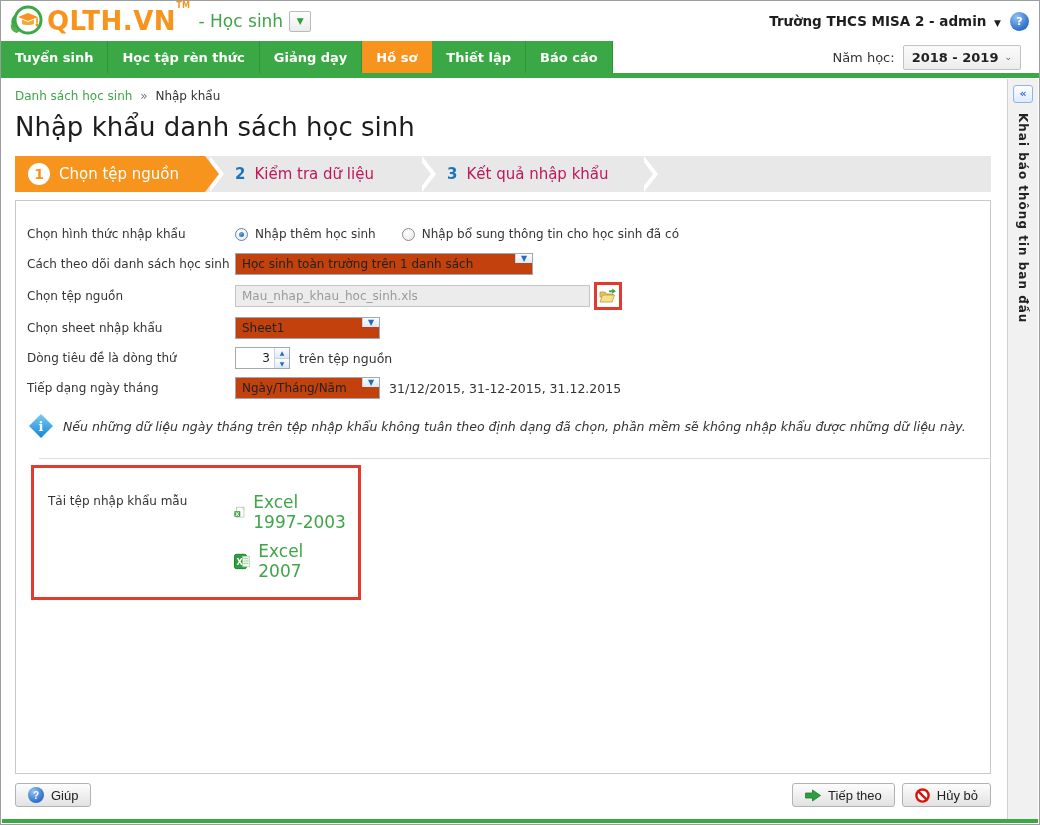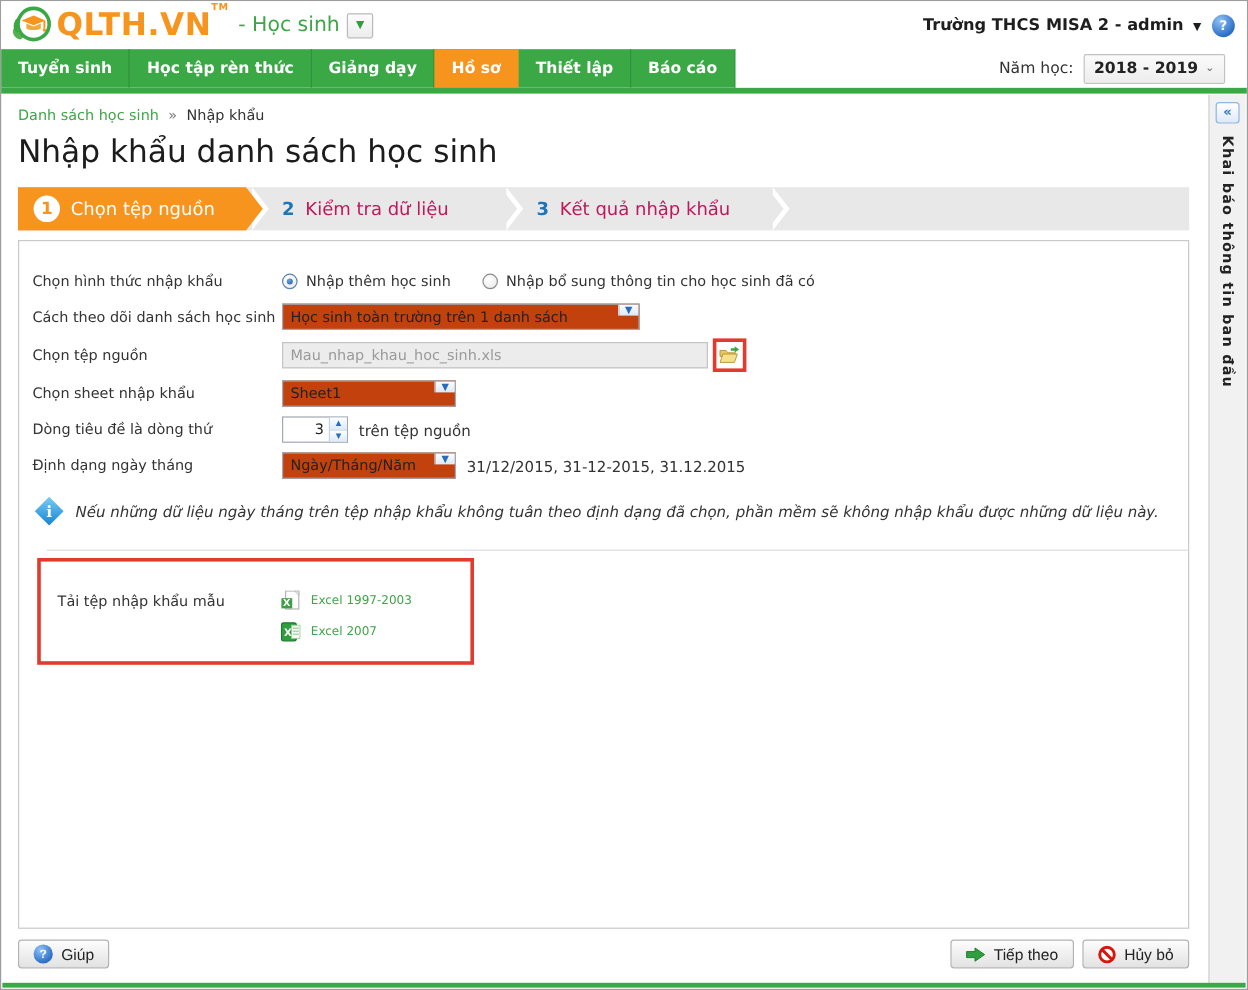--- a/index.html
+++ b/index.html
@@ -135,27 +135,27 @@
     background:linear-gradient(#fdfeff,#dce9f6); cursor:pointer;
   }
   .numbox .spin span:first-child { border-bottom:1px solid #c6d4e1; }
   .suffix { font-size:12.5px; color:#333; margin-left:9px; }
   .examples { font-size:12.5px; color:#333; margin-left:9px; }
   .inforow { display:flex; align-items:center; margin:14px 0 0 0; }
   .info-diamond { width:24px; height:24px; flex-shrink:0; margin:0 10px 0 2px; }
   .note-text { font-size:12.5px; font-style:italic; color:#333; }
   .sep-line { border:none; border-top:1px solid #dcdcdc; margin:20px 0 0 12px; width:952px; }
   .download-box {
-    margin:6px 0 0 4px; width:364px; border:3px solid #e23b2e; padding:24px 10px 16px 14px;
+    margin:6px 0 0 4px; width:330px; border:3px solid #e23b2e; padding:24px 10px 16px 14px;
     display:flex; align-items:flex-start;
   }
   .dl-label { width:186px; font-size:12px; color:#333; padding-top:2px; flex-shrink:0; }
   .dl-links { display:flex; flex-direction:column; gap:9px; }
   .dl-link { display:flex; align-items:center; gap:8px; cursor:pointer; }
-  .dl-link .txt { font-size:10px; color:#3fa548; }
+  .dl-link .txt { font-size:17px; color:#3fa548; }
   
   .footer { width:976px; display:flex; justify-content:space-between; margin-top:9px; }
   .btn {
     height:24px; border:1px solid #b3b3b3; border-radius:3px; background:linear-gradient(#fdfdfd,#e2e2e2);
     display:inline-flex; align-items:center; gap:7px; padding:0 12px; font-size:13px; color:#222; cursor:pointer;
   }
   .btn-help { min-width:76px; }
   .footer-right { display:flex; gap:7px; }
   .cancel-icon { width:15px; height:15px; }
   .bottom-greenbar { position:absolute; left:1px; right:1px; bottom:1px; height:4px; background:#3aa845; }
@@ -291,21 +291,21 @@
           <span class="nval">3</span>
           <span class="spin">
             <span>▲</span>
             <span>▼</span>
           </span>
         </div>
         <span class="suffix">trên tệp nguồn</span>
       </div>
 
       <div class="frow">
-        <div class="flabel">Định dạng ngày tháng</div>
+        <div class="flabel">Tiếp dạng ngày tháng</div>
         <div class="combo w145">
           <span class="val">Ngày/Tháng/Năm</span>
           <span class="arrow">▼</span>
         </div>
         <span class="examples">31/12/2015, 31-12-2015, 31.12.2015</span>
       </div>
 
       <div class="inforow">
         <span class="info-diamond">
           <svg width="24" height="24" viewBox="0 0 24 24">

